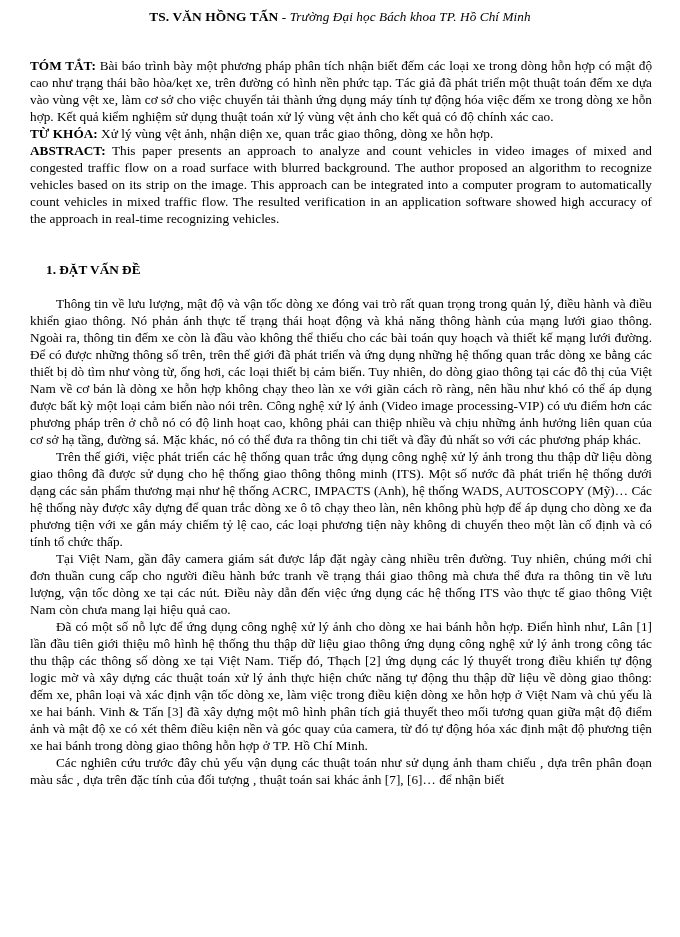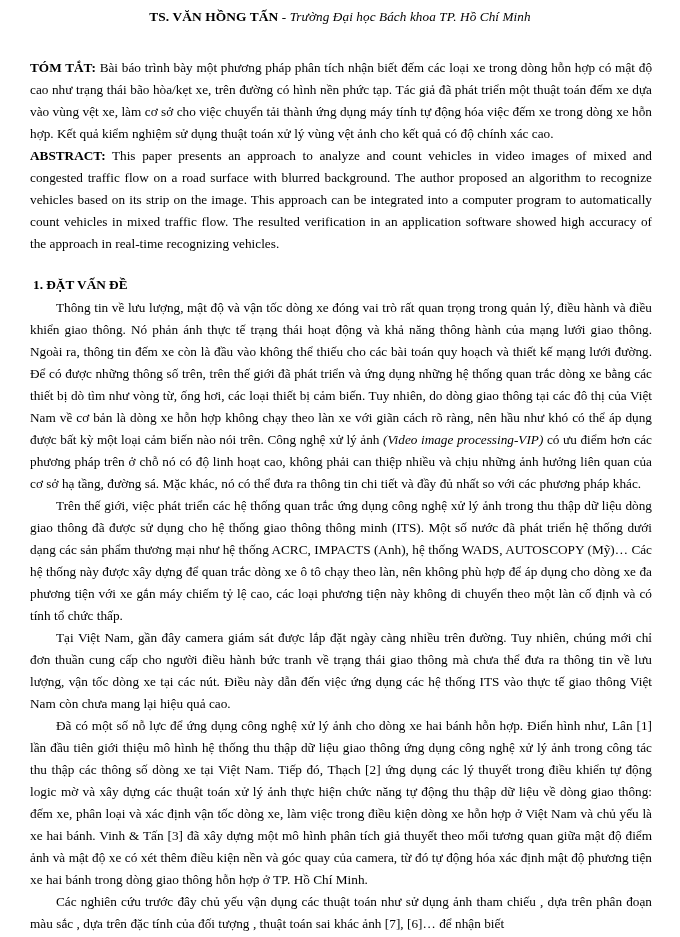--- a/index.html
+++ b/index.html
@@ -50,38 +50,37 @@
   .body-col {
     position: absolute;
     left: 30px;
     top: 57px;
     width: 622px;
   }
 
   p.para {
     margin: 0;
     font-size: 13.25px;
-    line-height: 22px;
+    line-height: 17px;
     text-align: justify;
     text-justify: inter-word;
     word-spacing: 0.1px;
     hyphens: none;
   }
   p.para.indent {
     text-indent: 26px;
   }
   .lead {
     font-weight: bold;
   }
   .it {
-    font-style: italic;
   }
 
   .section-head {
-    margin: 3px;
+    margin: 16px;
     font-size: 13.25px;
     line-height: 18.25px;
     font-weight: bold;
     text-align: left;
   }
   .gap-md { height: 18px; }
 
   
   .page { filter: contrast(1.02); }
 </style>
@@ -91,20 +90,21 @@
 <div class="page">
 
   <div class="running-head">
     <span class="author">TS. VĂN HỒNG TẤN</span><span class="sep"> - </span><span class="affil">Trường Đại học Bách khoa TP. Hồ Chí Minh</span>
   </div>
 
   <div class="body-col">
 
     <p class="para"><span class="lead">TÓM TẮT:</span><span> Bài báo trình bày một phương pháp phân tích nhận biết đếm các loại xe trong dòng hỗn hợp có mật độ cao như trạng thái bão hòa/kẹt xe, trên đường có hình nền phức tạp. Tác giả đã phát triển một thuật toán đếm xe dựa vào vùng vệt xe, làm cơ sở cho việc chuyển tải thành ứng dụng máy tính tự động hóa việc đếm xe trong dòng xe hỗn hợp. Kết quả kiểm nghiệm sử dụng thuật toán xử lý vùng vệt ảnh cho kết quả có độ chính xác cao.</span></p>
 
+    <p class="para"><span class="lead">TỪ KHÓA:</span><span> Xử lý vùng vệt ảnh, nhận diện xe, quan trắc giao thông, dòng xe hỗn hợp.</span></p>
 
     <p class="para"><span class="lead">ABSTRACT:</span><span> This paper presents an approach to analyze and count vehicles in video images of mixed and congested traffic flow on a road surface with blurred background. The author proposed an algorithm to recognize vehicles based on its strip on the image. This approach can be integrated into a computer program to automatically count vehicles in mixed traffic flow. The resulted verification in an application software showed high accuracy of the approach in real-time recognizing vehicles.</span></p>
 
 
     <div class="gap-md"></div>
 
     <p class="section-head">1. ĐẶT VẤN ĐỀ</p>
 
     <p class="para indent"><span>Thông tin về lưu lượng, mật độ và vận tốc dòng xe đóng vai trò rất quan trọng trong quản lý, điều hành và điều khiển giao thông. Nó phản ánh thực tế trạng thái hoạt động và khả năng thông hành của mạng lưới giao thông. Ngoài ra, thông tin đếm xe còn là đầu vào không thể thiếu cho các bài toán quy hoạch và thiết kế mạng lưới đường. Để có được những thông số trên, trên thế giới đã phát triển và ứng dụng những hệ thống quan trắc dòng xe bằng các thiết bị dò tìm như vòng từ, ống hơi, các loại thiết bị cảm biến. Tuy nhiên, do dòng giao thông tại các đô thị của Việt Nam về cơ bản là dòng xe hỗn hợp không chạy theo làn xe với giãn cách rõ ràng, nên hầu như khó có thể áp dụng được bất kỳ một loại cảm biến nào nói trên. Công nghệ xử lý ảnh </span><span class="it">(Video image processing-VIP)</span><span> có ưu điểm hơn các phương pháp trên ở chỗ nó có độ linh hoạt cao, không phải can thiệp nhiều và chịu những ảnh hưởng liên quan của cơ sở hạ tầng, đường sá. Mặc khác, nó có thể đưa ra thông tin chi tiết và đầy đủ nhất so với các phương pháp khác.</span></p>
 

